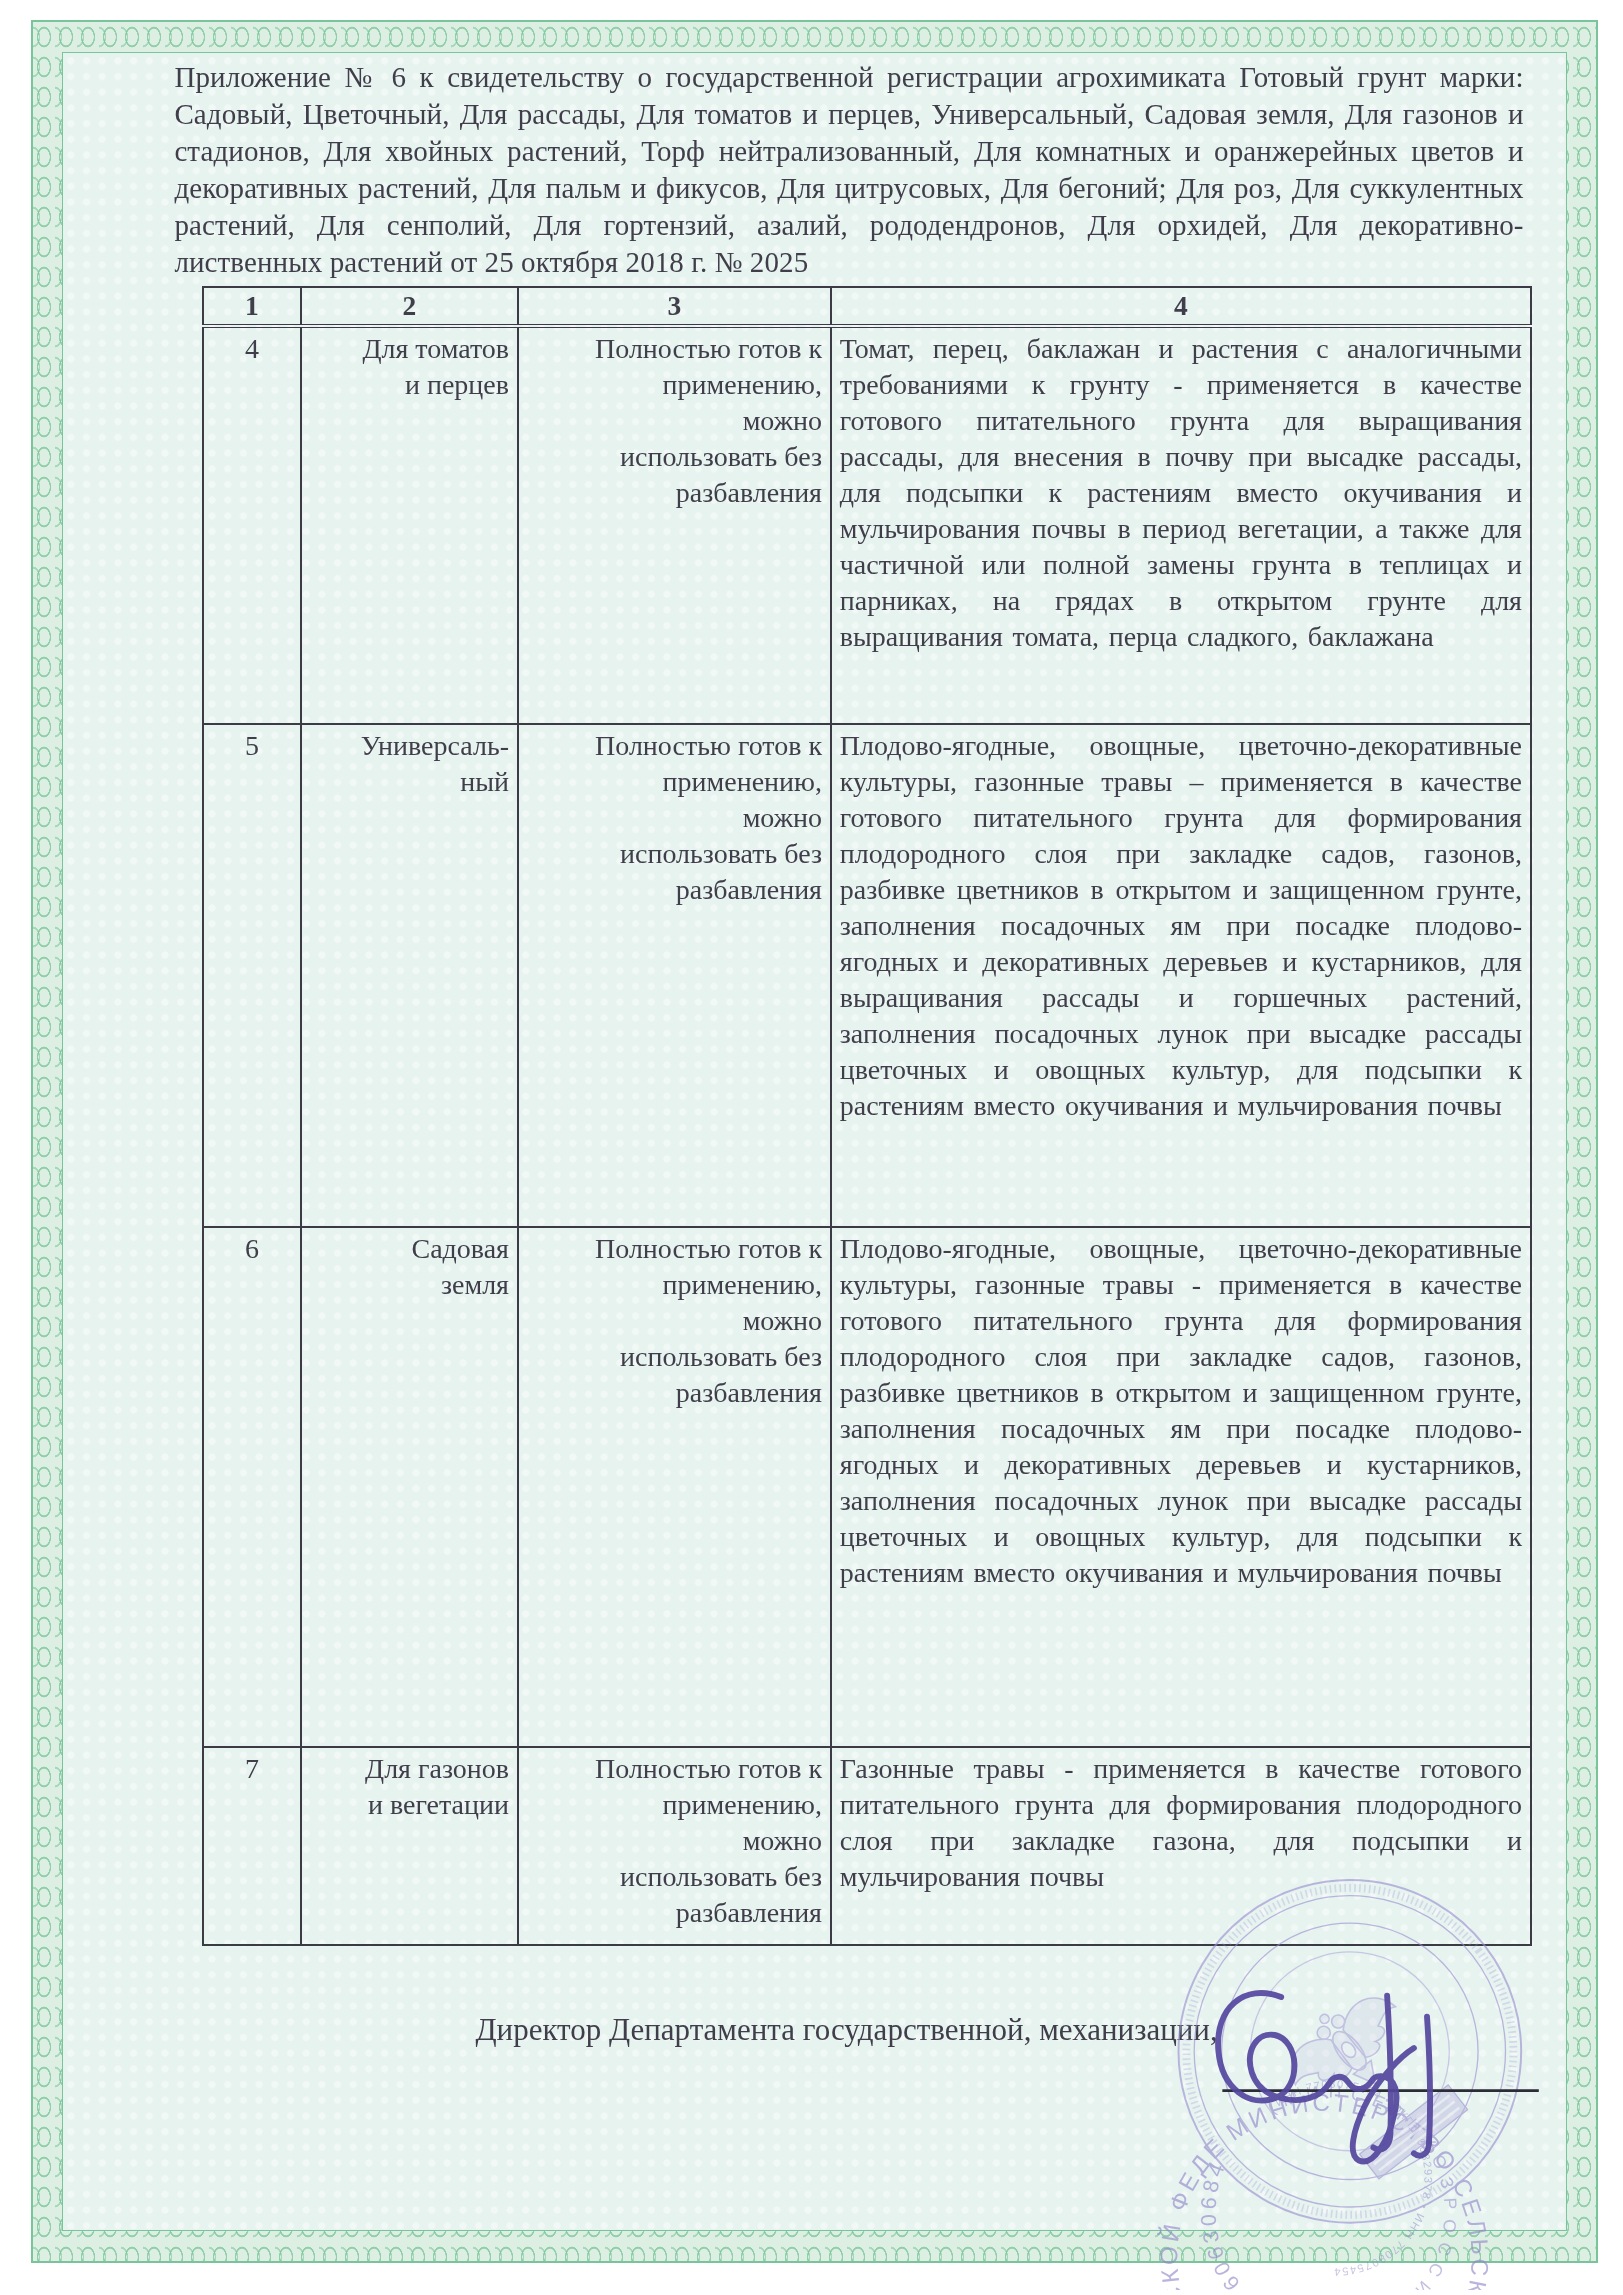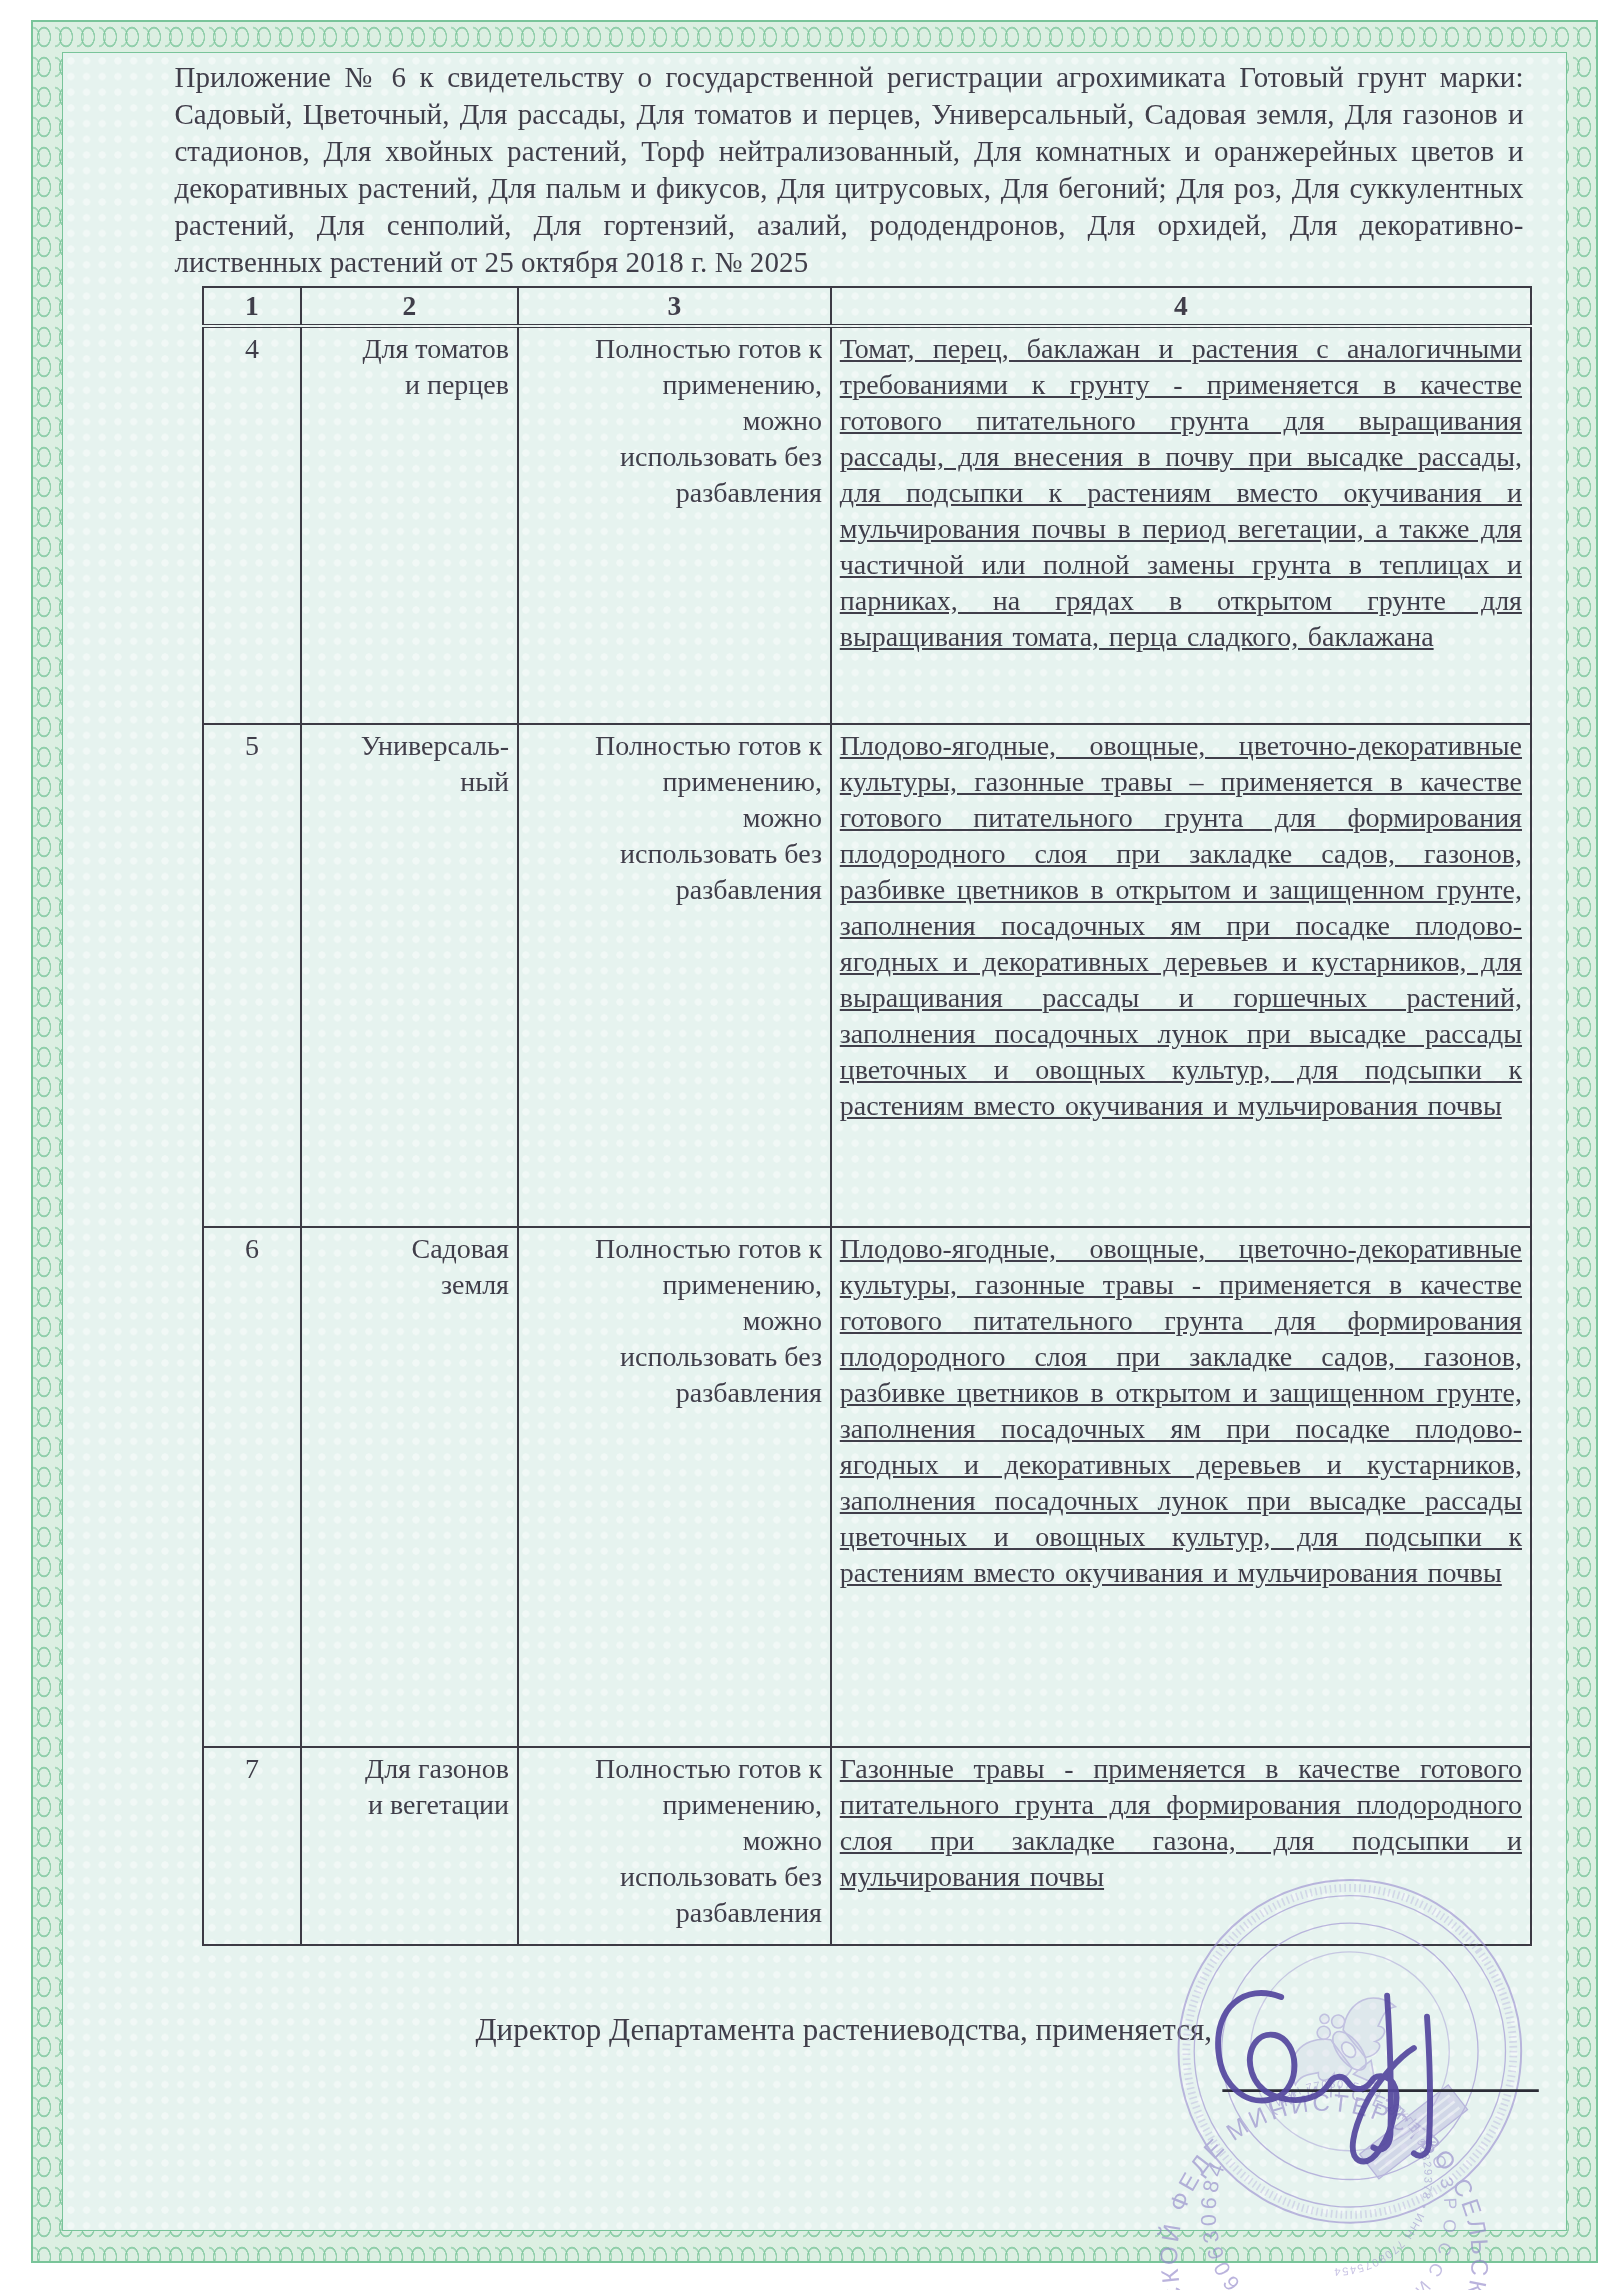--- a/index.html
+++ b/index.html
@@ -48,21 +48,21 @@
     padding:2.6px 7.9px 0 7.9px;box-sizing:border-box;
     overflow:hidden;
   }
   tr.hrow td{
     height:37px;text-align:center;font-weight:bold;font-size:27.5px;
     padding:0;border-bottom:4.6px double #3c3a44;
   }
   tr.r4{height:398px} tr.r5{height:503px} tr.r6{height:520px} tr.r7{height:198px}
   td.cnum{text-align:center;padding-top:3.9px;}
   td.cname,td.cready{text-align:right;white-space:pre-line;padding-top:5.2px;}
-  td.cuse{text-align:justify;padding:3.9px 10.5px 0 10.5px;word-spacing:2.6px;text-decoration:underline;}
+  td.cuse{text-align:justify;padding:3.9px 10.5px 0 10.5px;word-spacing:2.6px;}
   
   .sig-block{margin:51px 0 0 301px;width:1047px;position:relative;}
   .sig-line{font-size:31px;line-height:65px;white-space:nowrap;}
   
   .stamp-overlay{position:absolute;left:1073px;top:1780px;width:589px;height:510px;}
   .stamp-overlay svg{display:block;width:100%;height:100%;}
   .st-ring{stroke:#9b8ed0;fill:none;}
   .st-txt{fill:#9186c9;font-family:"Liberation Sans","DejaVu Sans",sans-serif;}
   .autograph{stroke:#54479e;fill:none;stroke-width:9;stroke-linecap:round;stroke-linejoin:round;}
 </style>
@@ -130,21 +130,21 @@
 применению,
 можно
 использовать без
 разбавления</td>
           <td class="cuse">Газонные травы - применяется в качестве готового питательного грунта для формирования плодородного слоя при закладке газона, для подсыпки и мульчирования почвы</td>
         </tr>
       </tbody>
         </table>
 
       <div class="sig-block">
-        <div class="sig-line">Директор Департамента растениеводства, применяется,</div>
+        <div class="sig-line">Директор Департамента государственной, механизации,</div>
       </div>
 
     </div>
   </div>
 
   <div class="stamp-overlay">
     <svg viewBox="0 0 900 780" xmlns="http://www.w3.org/2000/svg">
       <defs>
         <path id="ringOuter" d="M 198 415 A 225 225 0 1 1 197.9 415"></path>
         <path id="ringMid" d="M 248 415 A 175 175 0 1 1 247.9 415"></path>

